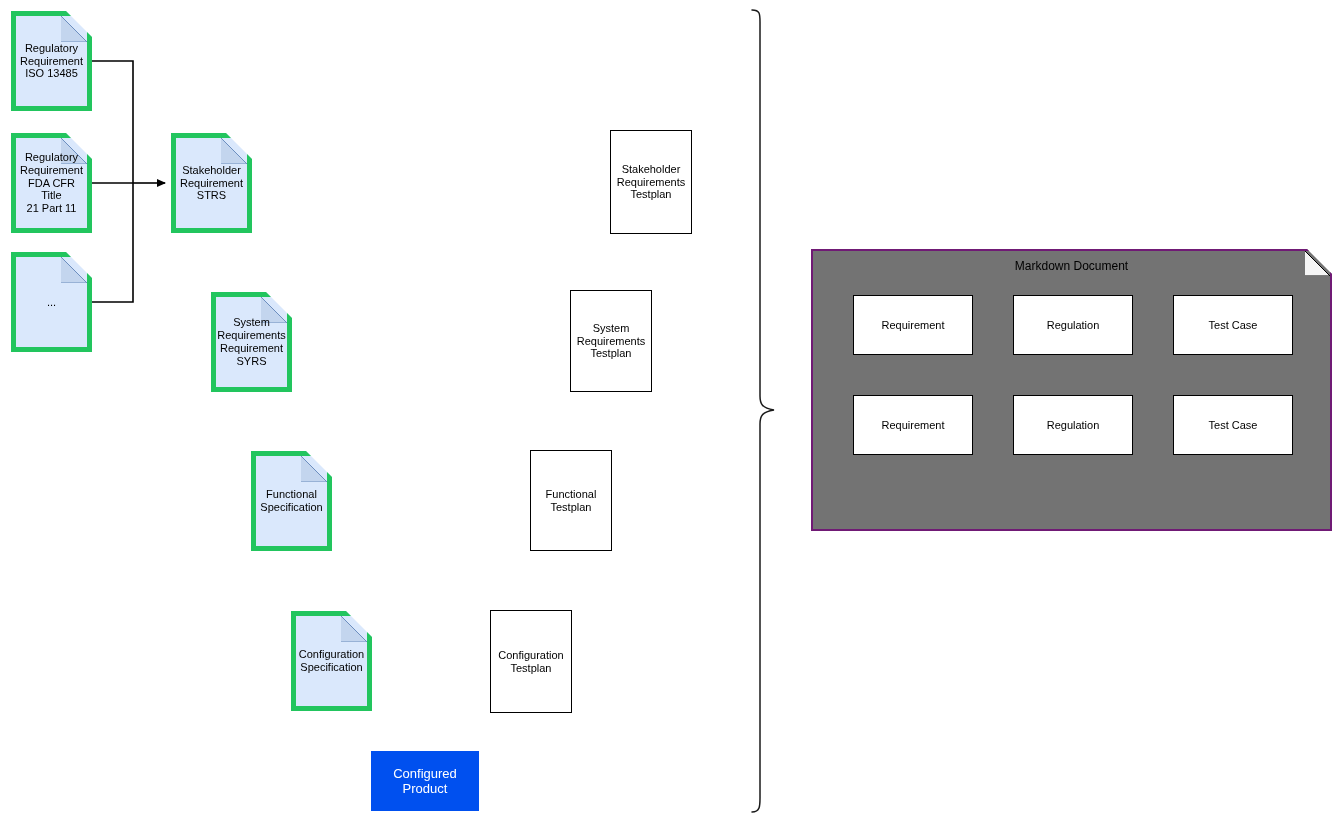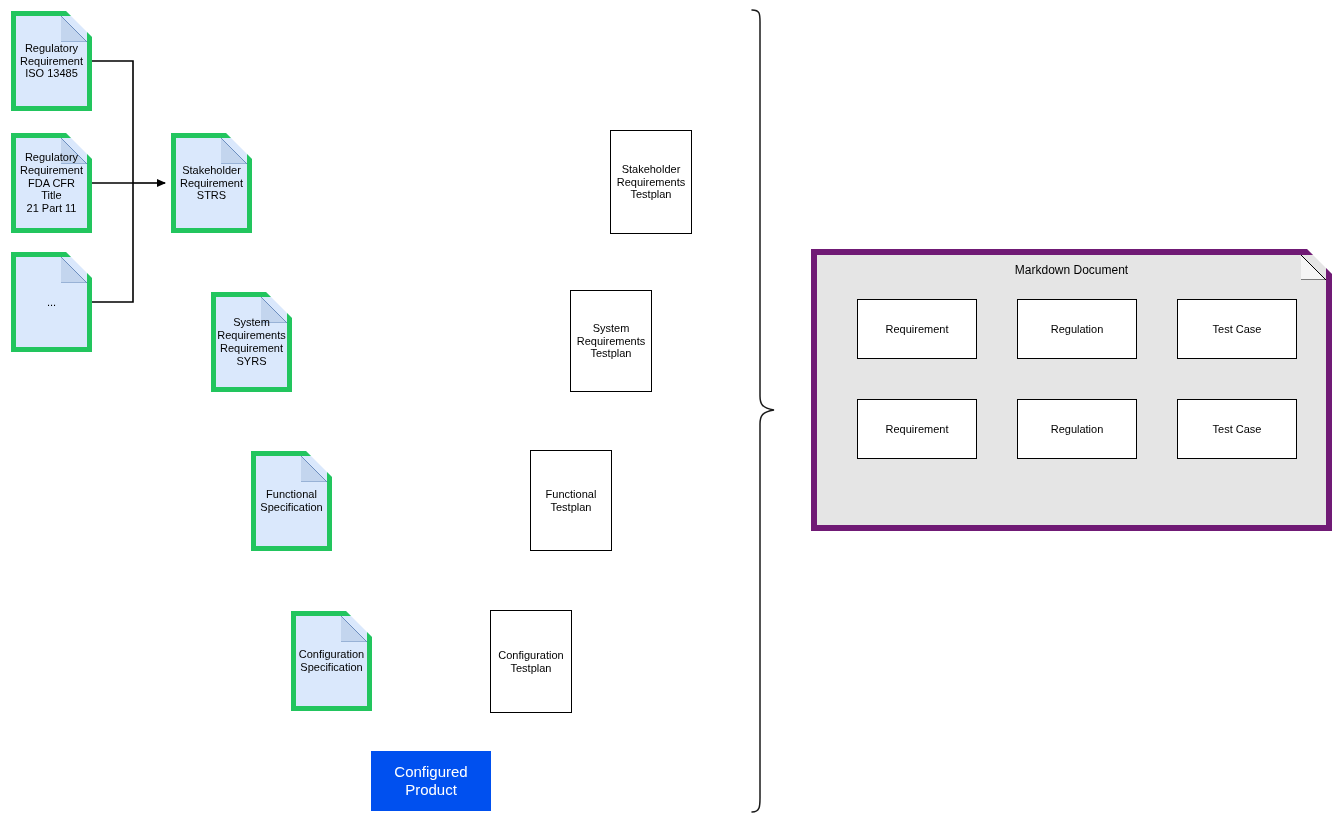--- a/index.html
+++ b/index.html
@@ -70,22 +70,22 @@
   
   .fill-shape {
     background: #0050ef;
     border: 1px solid #0050ef;
     color: #ffffff;
   }
   
   .container-shape {
     position: absolute;
     box-sizing: border-box;
-    background: #e5e5e5;
-    border: 6px solid #701a75;
+    background: #737373;
+    border: 2px solid #701a75;
     clip-path: polygon(0 0, calc(100% - 25px) 0, 100% 25px, 100% 100%, 0 100%);
     text-decoration: underline;
   }
   .container-shape .c-fold {
     position: absolute;
     top: 0;
     right: 0;
     width: 25px;
     height: 25px;
     background: #f5f5f5;
@@ -235,21 +235,21 @@
   <div class="node rect-shape" style="left:530px; top:450px; width:82px; height:101px;">
     <span>Functional
 Testplan</span>
   </div>
 
   <div class="node rect-shape" style="left:490px; top:610px; width:82px; height:103px;">
     <span>Configuration
 Testplan</span>
   </div>
 
-  <div class="node fill-shape" style="left:371px; top:751px; width:120px; height:60px; font-size:15px;">
+  <div class="node fill-shape" style="left:371px; top:751px; width:108px; height:60px; font-size:13px;">
     <span>Configured Product</span>
   </div>
 
   <div class="container-shape" style="left:811px; top:249px; width:521px; height:282px;">
     <span class="c-fold"></span>
     <svg style="position:absolute;top:0;right:0;width:25px;height:25px;" viewBox="0 0 25 25">
       <path d="M0,0 L25,25 L0,25" fill="none" stroke="#000000" stroke-width="1"></path>
     </svg>
     <div class="container-title">Markdown Document</div>
 

